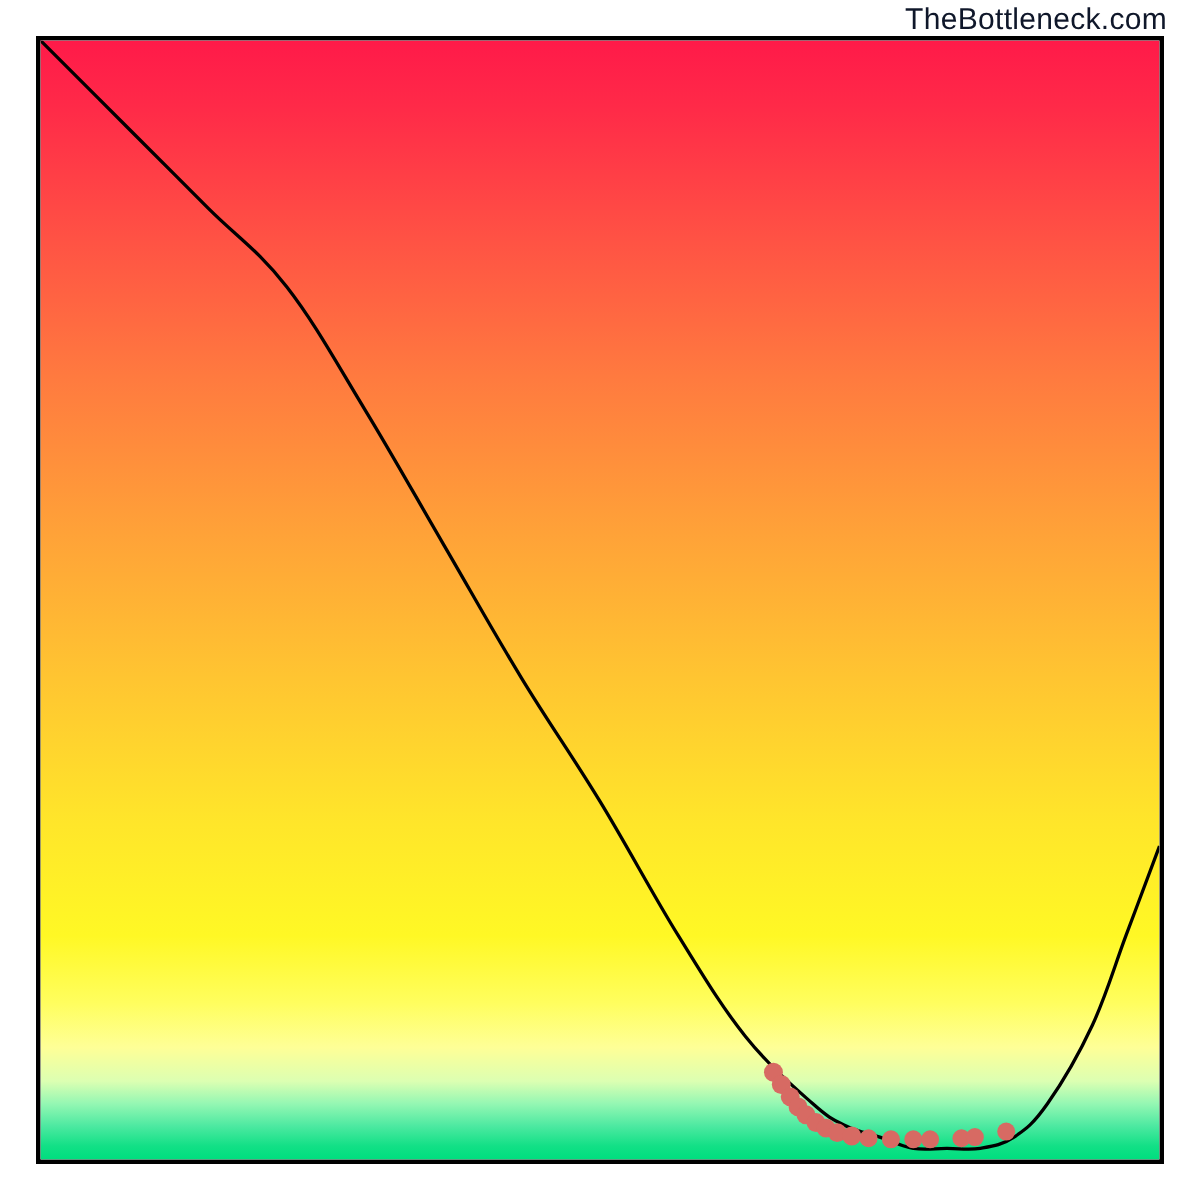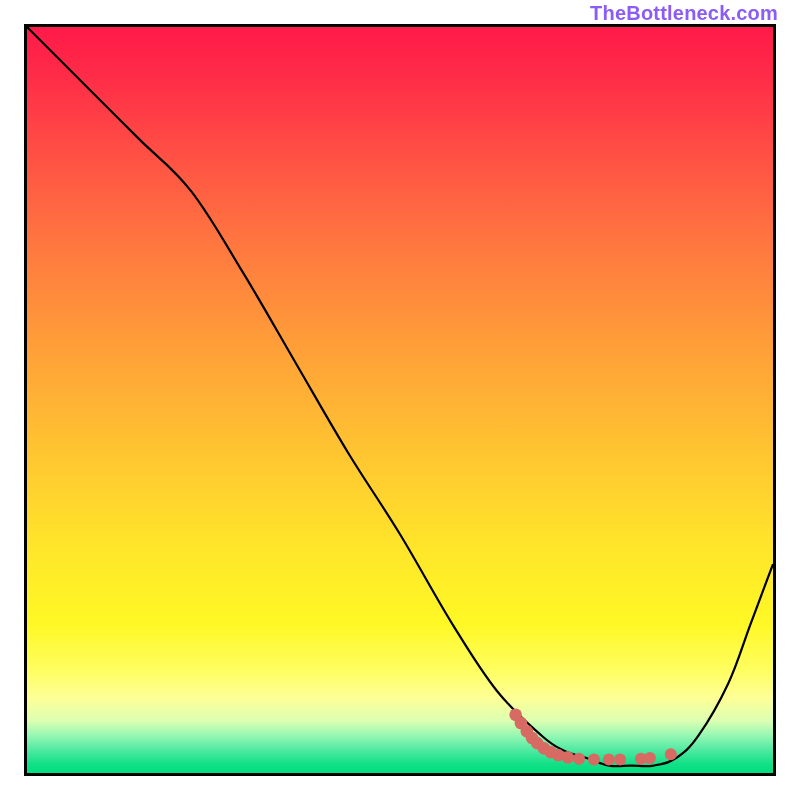--- a/index.html
+++ b/index.html
@@ -13,22 +13,22 @@
   .container {
     position: relative;
     width: 800px;
     height: 800px;
   }
   .attribution {
     position: absolute;
     top: 2px;
     right: 22px;
     font-size: 20px;
-    font-weight: bold;
-    color: #8b5cf6;
+    font-weight: normal;
+    color: #0f172a;
     letter-spacing: 0.2px;
   }
   .plot-frame {
     position: absolute;
     left: 24px;
     top: 24px;
     width: 752px;
     height: 752px;
     border: 3px solid #000;
     box-sizing: border-box;

